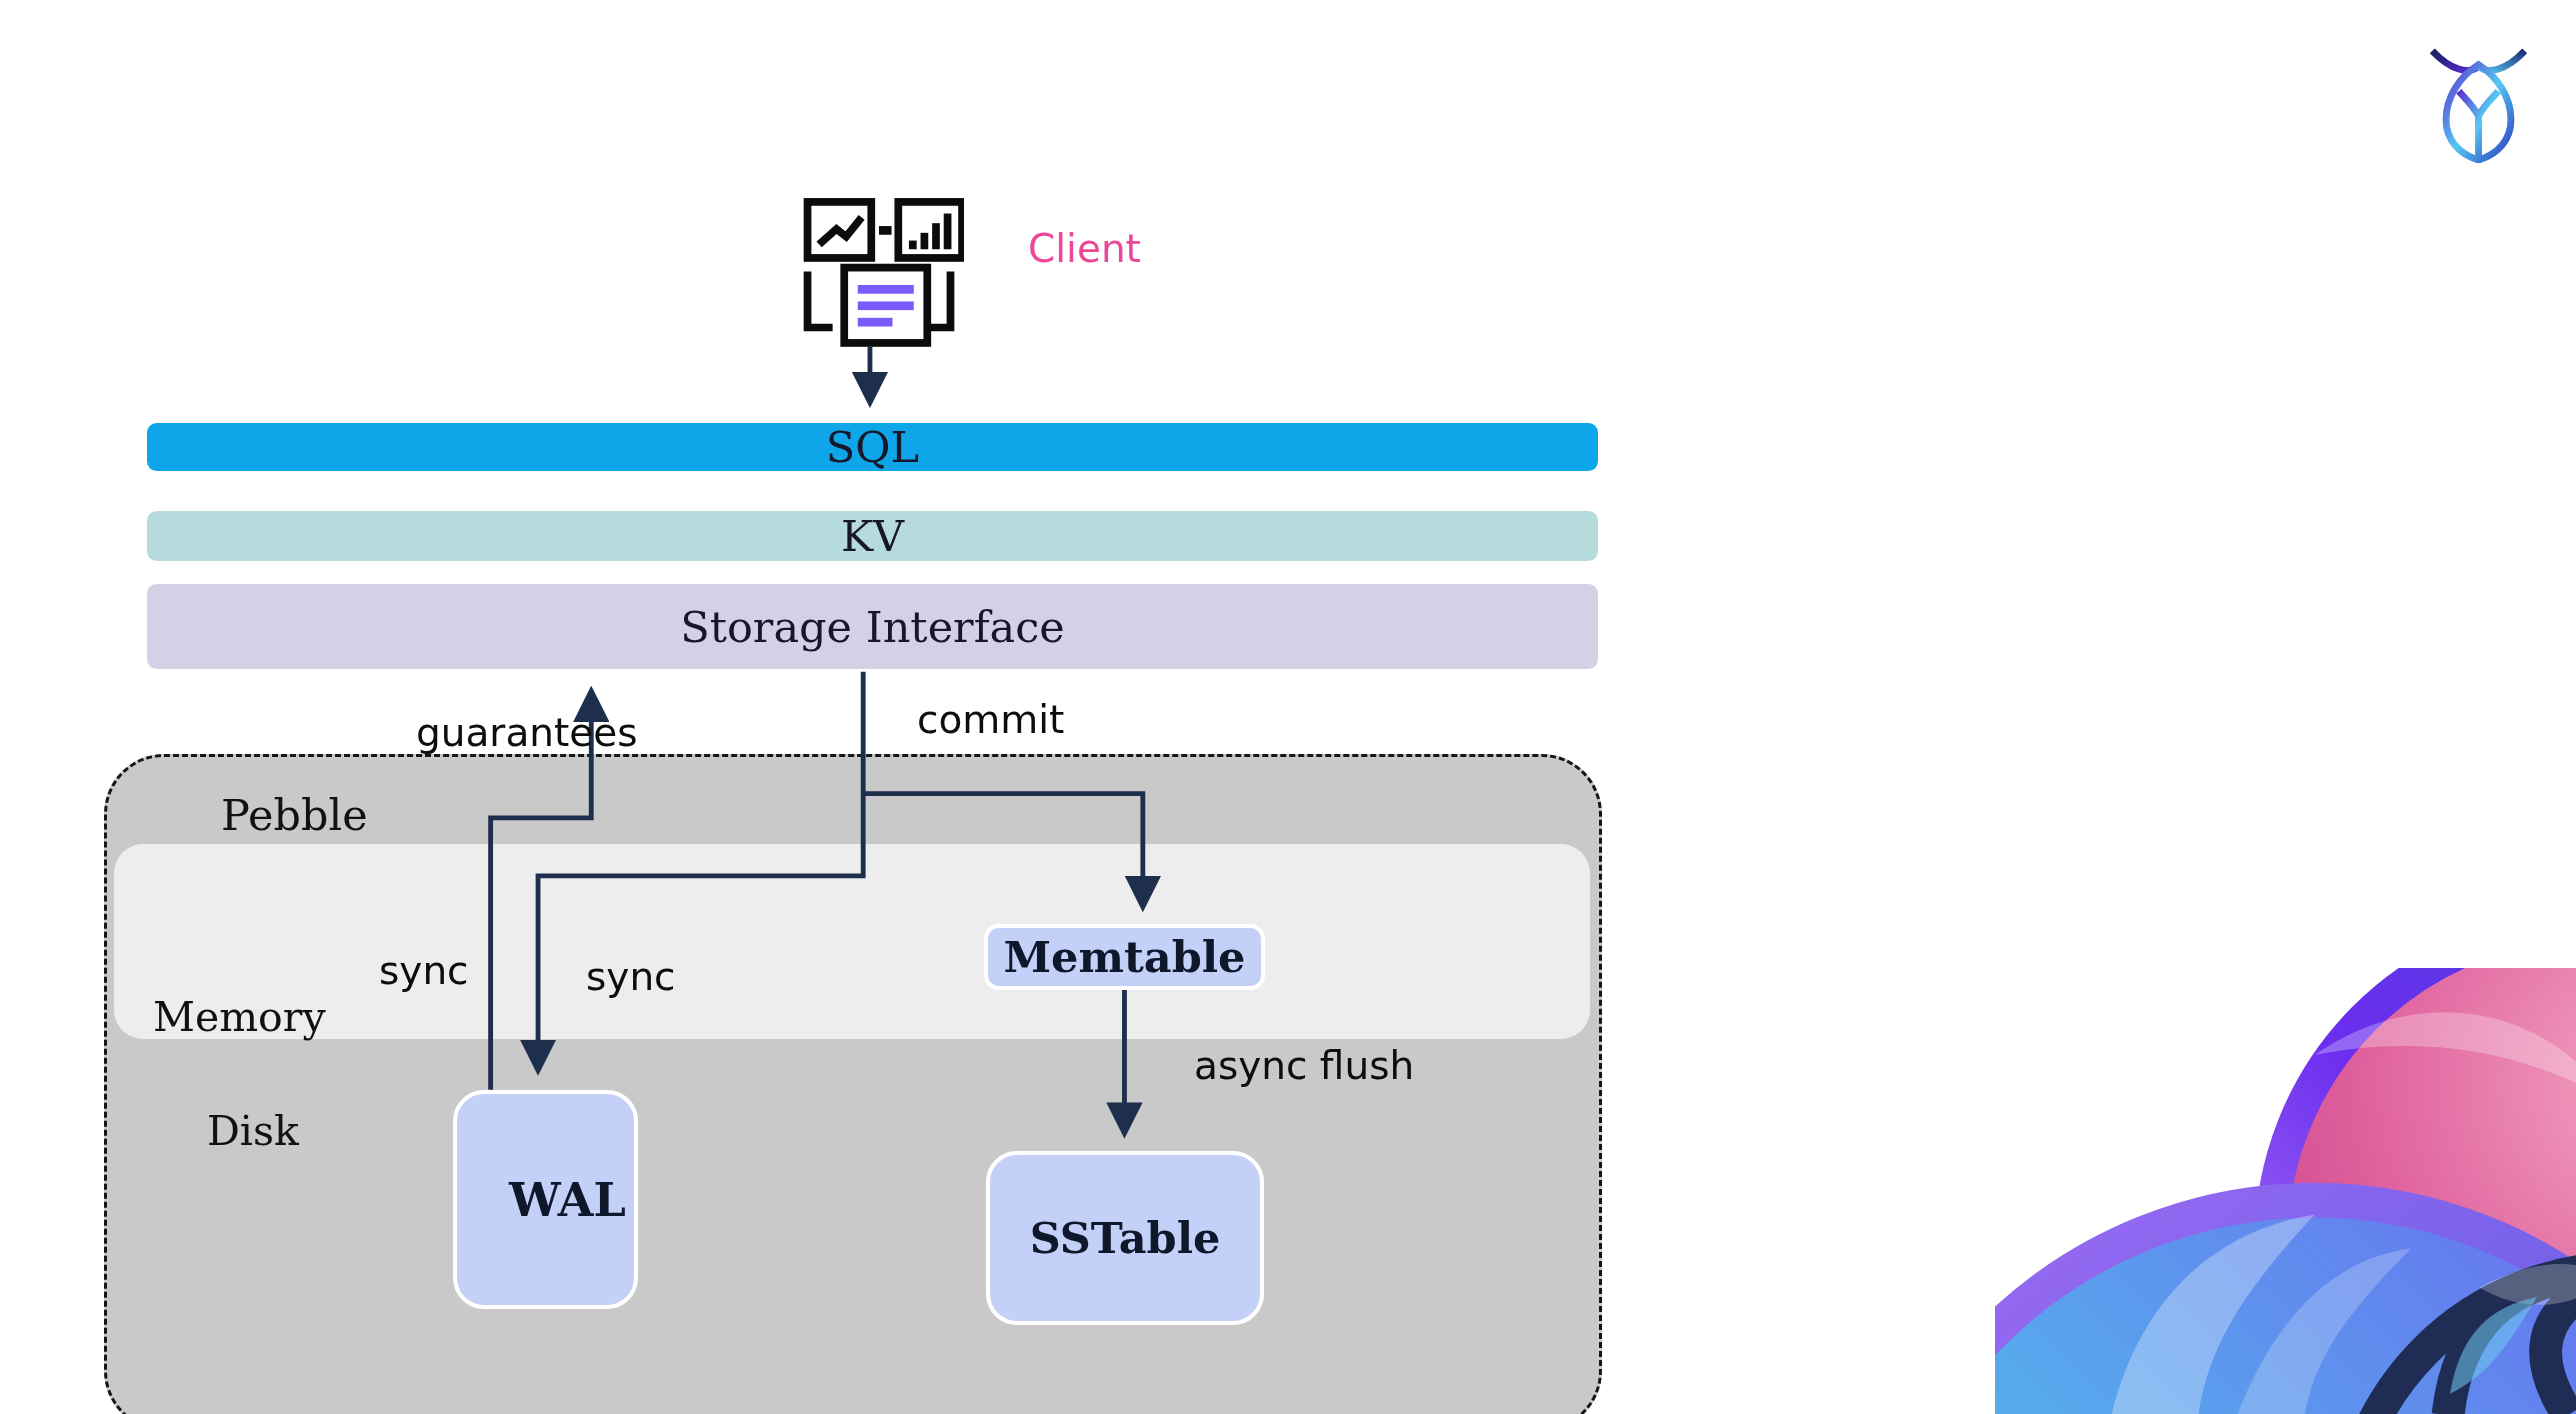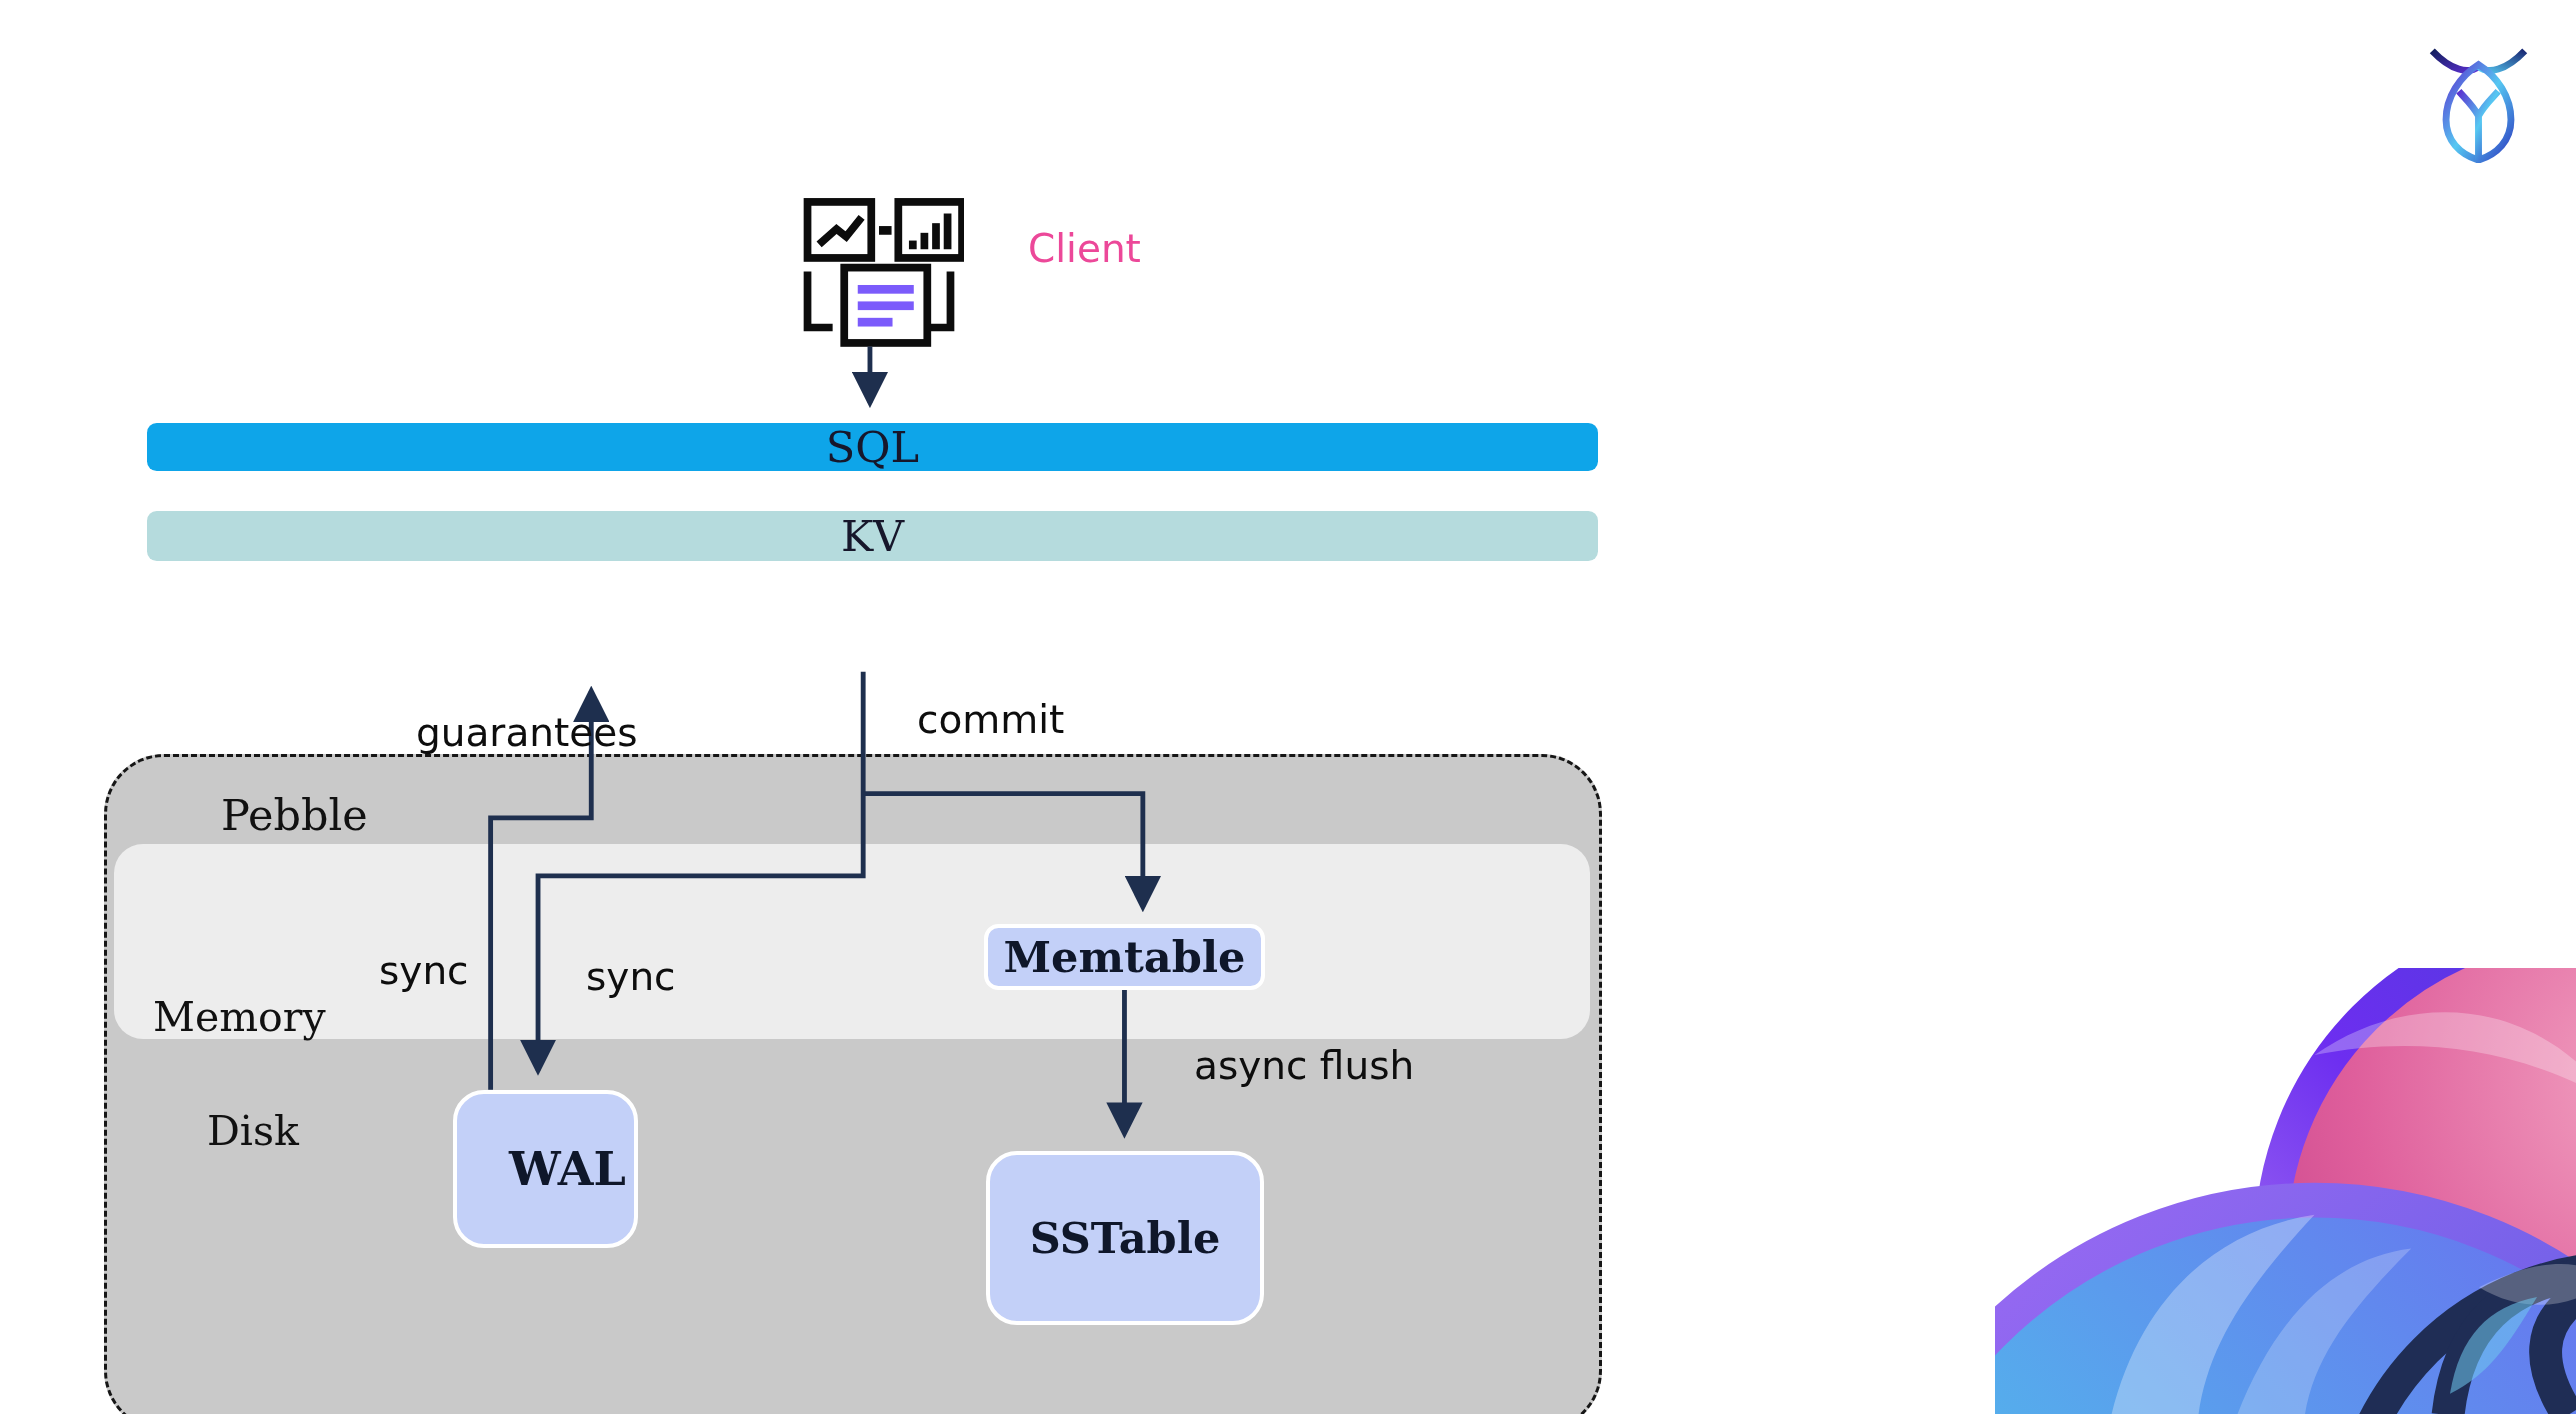--- a/index.html
+++ b/index.html
@@ -51,21 +51,21 @@
   #lbl-commit{left:917px;top:697px;}
   #lbl-sync-left{left:379px;top:948px;}
   #lbl-sync-right{left:586px;top:954px;}
   #lbl-async{left:1194px;top:1043px;}
   
   .node{
     position:absolute;background:#c3d0f8;border:4.8px solid #ffffff;
     box-sizing:border-box;display:flex;align-items:center;justify-content:center;
     font-family:"DejaVu Serif","Liberation Serif",serif;font-weight:bold;color:#0f172a;
   }
-  #node-wal{left:453px;top:1090px;width:185px;height:158px;border-radius:31px;font-size:46px;padding-left:44px;}
+  #node-wal{left:453px;top:1090px;width:185px;height:219px;border-radius:31px;font-size:46px;padding-left:44px;}
   #node-memtable{left:984px;top:924px;width:281px;height:66px;border-radius:14.5px;font-size:43px;}
   #node-sstable{left:986px;top:1151px;width:278px;height:174px;border-radius:31px;font-size:43px;}
   
   .arrows{position:absolute;left:0;top:0;pointer-events:none;}
   
   .bullets{position:absolute;left:1736px;top:542px;width:840px;}
   .bullet{display:flex;align-items:flex-start;margin-bottom:41px;}
   .bullet .dot{
     flex:0 0 auto;width:24px;height:24px;border-radius:50%;
     background:#0b0b0b;margin:19.4px 77px 0 0;
@@ -130,20 +130,23 @@
       </g>
     </svg>
   </div>
   <div class="client-label">Client</div>
 
   <div id="bar-sql" class="layer-bar" style="background: #0ea5e9;">
     <span>SQL</span>
   </div>
   <div id="bar-kv" class="layer-bar" style="background: rgb(181, 219, 221);">
     <span>KV</span>
+  </div>
+  <div id="bar-storage" class="layer-bar" style="background: rgb(213, 208, 229);">
+    <span>Storage Interface</span>
   </div>
 
   <div class="pebble" style="background: rgb(201, 201, 201);"></div>
   <div class="memory-band" style="background: rgb(237, 237, 237);"></div>
   <div id="lbl-pebble" class="region-label">Pebble</div>
   <div id="lbl-memory" class="region-label">Memory</div>
   <div id="lbl-disk" class="region-label">Disk</div>
 
   <svg class="arrows" width="2576" height="1415" viewBox="0 0 2662 1462">
     <defs>

